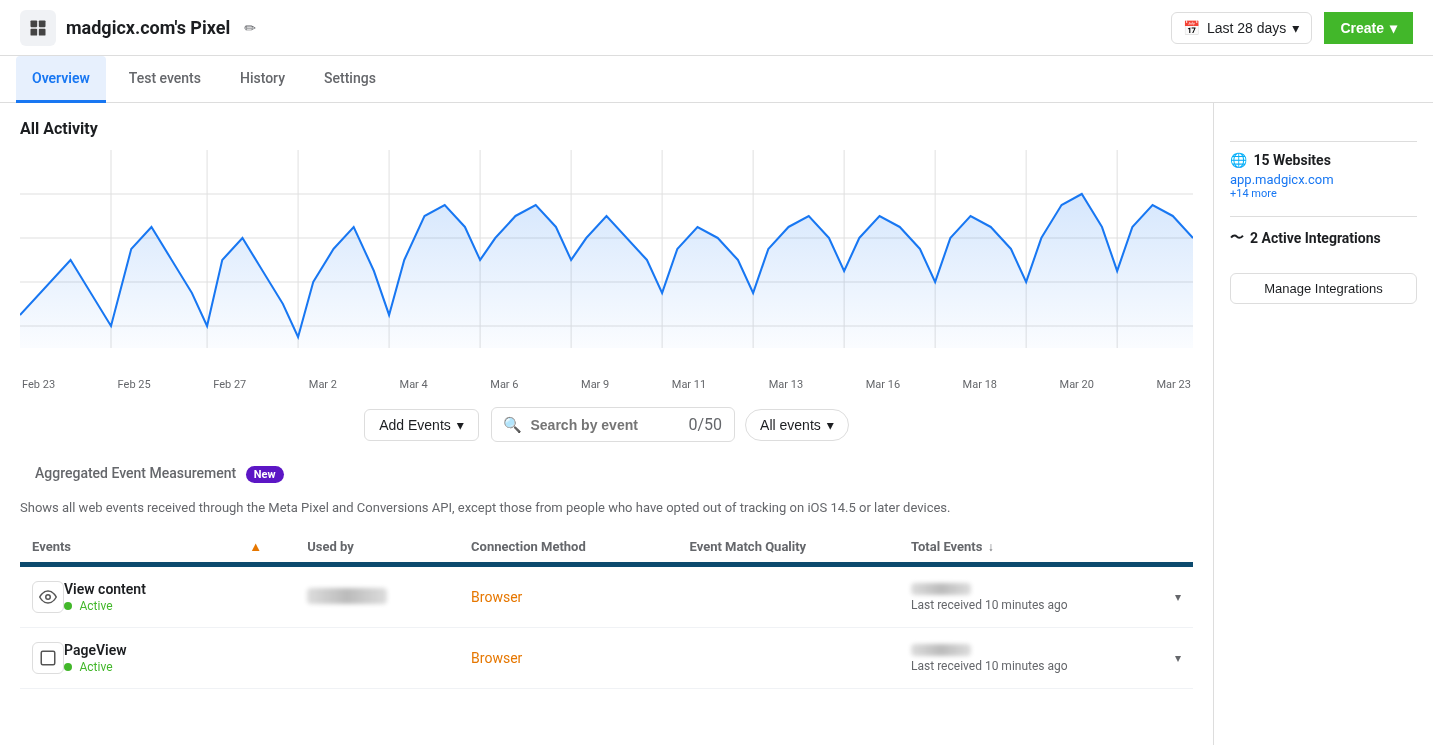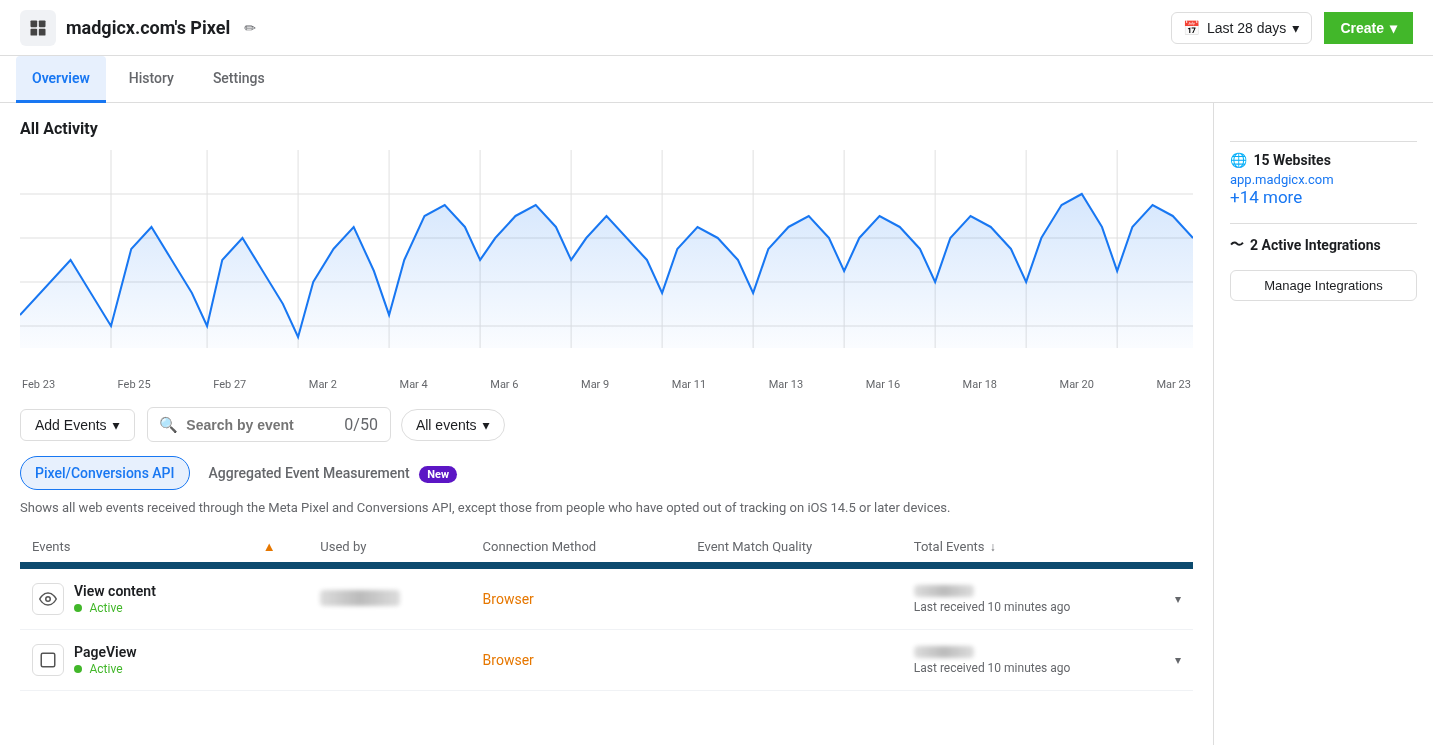--- a/index.html
+++ b/index.html
@@ -58,21 +58,21 @@
     .chart-area {
       width: 100%; height: 220px; position: relative; margin-bottom: 8px;
     }
     .chart-labels {
       display: flex; justify-content: space-between;
       font-size: 11px; color: #65676b; padding: 0 2px; margin-bottom: 16px;
     }
 
     
     .toolbar {
-      display: flex; align-items: center; justify-content: flex-start;
+      display: flex; align-items: center; justify-content: center;
       margin-bottom: 14px; gap: 12px;
     }
     .add-events-btn {
       display: flex; align-items: center; gap: 6px;
       border: 1px solid #ddd; border-radius: 6px; padding: 7px 14px;
       cursor: pointer; background: #fff; font-size: 14px; color: #1c1e21; font-weight: 500;
     }
     .toolbar-right { display: flex; align-items: center; gap: 10px; }
     .search-box {
       display: flex; align-items: center; gap: 8px;
@@ -101,27 +101,27 @@
       background: #5c16c5; color: #fff; border-radius: 10px;
       font-size: 11px; font-weight: 700; padding: 2px 8px; margin-left: 6px;
     }
 
     
     .description { font-size: 13px; color: #65676b; margin-bottom: 16px; }
 
     
     .events-table { width: 100%; border-collapse: collapse; }
     .events-table th {
-      text-align: left; font-size: 13px; font-weight: 400; color: #65676b;
-      padding: 8px 12px; border-bottom: 7px solid #0c4a6e;
+      text-align: left; font-size: 13px; font-weight: 700; color: #65676b;
+      padding: 8px 12px; border-bottom: 5px solid #0c4a6e;
     }
     .events-table td {
       padding: 14px 12px; border-bottom: 1px solid #f0f2f5; font-size: 14px; vertical-align: middle;
     }
-    .event-name-cell { display: flex; align-items: center; gap: 10px; }
+    .event-name-cell { display: flex; align-items: center; }
     .event-icon {
       width: 32px; height: 32px; border: 1px solid #ddd; border-radius: 6px;
       display: flex; align-items: center; justify-content: center; color: #65676b; font-size: 16px;
     }
     .event-name { font-weight: 600; font-size: 14px; color: #1c1e21; }
     .status-dot {
       display: inline-block; width: 8px; height: 8px; border-radius: 50%;
       background: #42b72a; margin-right: 4px;
     }
     .status-text { font-size: 12px; color: #42b72a; }
@@ -134,28 +134,28 @@
       border-radius: 4px; filter: blur(2px);
     }
     .chevron-down { color: #65676b; font-size: 12px; cursor: pointer; }
 
     
     .right-panel-divider { border-top: 1px solid #ddd; margin: 10px 0; }
     .websites-section { margin-bottom: 16px; }
     .websites-header { display: flex; align-items: center; gap: 6px; font-weight: 700; font-size: 14px; margin-bottom: 4px; }
     .globe-icon { color: #1c1e21; }
     .website-link { color: #1877f2; font-size: 13px; text-decoration: none; display: block; }
-    .more-link { color: #1877f2; font-size: 17px; }
+    .more-link { color: #1877f2; font-size: 11px; }
     .integrations-section { margin-top: 12px; }
     .integrations-header { display: flex; align-items: center; gap: 6px; font-weight: 700; font-size: 14px; margin-bottom: 8px; }
     .activity-icon { color: #1c1e21; font-size: 14px; }
     .manage-btn {
       border: 1px solid #ddd; border-radius: 6px; padding: 7px 12px;
       background: #fff; cursor: pointer; font-size: 13px; color: #1c1e21;
-      font-weight: 500; width: 100%; margin-top: 8px;
+      font-weight: 500; width: 100%; margin-top: 18px;
     }
 
     
     ::-webkit-scrollbar { width: 6px; }
     ::-webkit-scrollbar-thumb { background: #ccc; border-radius: 3px; }
 
     .sort-icon { font-size: 12px; margin-left: 2px; }
   </style>
 </head>
 <body>
@@ -182,20 +182,23 @@
     <button class="create-btn">
       <span>Create</span>
       <span>▾</span>
     </button>
   </div>
 </div>
 
 <nav class="nav-tabs">
   <div class="nav-tab active">
     <span>Overview</span>
+  </div>
+  <div class="nav-tab">
+    <span>Test events</span>
   </div>
   <div class="nav-tab">
     <span>History</span>
   </div>
   <div class="nav-tab">
     <span>Settings</span>
   </div>
 </nav>
 
 <div class="main-content">
@@ -263,23 +266,20 @@
           <span class="search-count">0/50</span>
         </div>
         <button class="all-events-btn">
           <span>All events</span>
           <span>▾</span>
         </button>
       </div>
     </div>
 
     <div class="sub-tabs">
-      <div class="sub-tab active">
-        <span>Pixel/Conversions API</span>
-      </div>
       <div class="sub-tab">
         <span>Aggregated Event Measurement</span>
         <span class="new-badge">New</span>
       </div>
     </div>
 
     <p class="description">
       <span>Shows all web events received through the Meta Pixel and Conversions API, except those from people who have opted out of tracking on iOS 14.5 or later devices.</span>
     </p>
 

